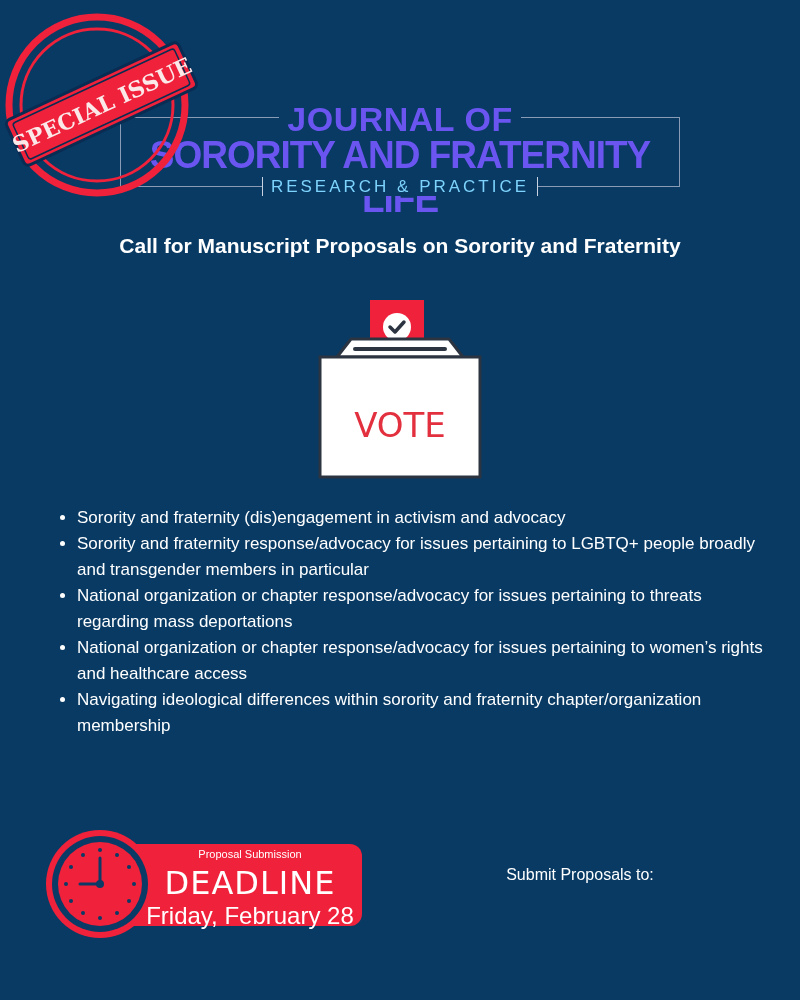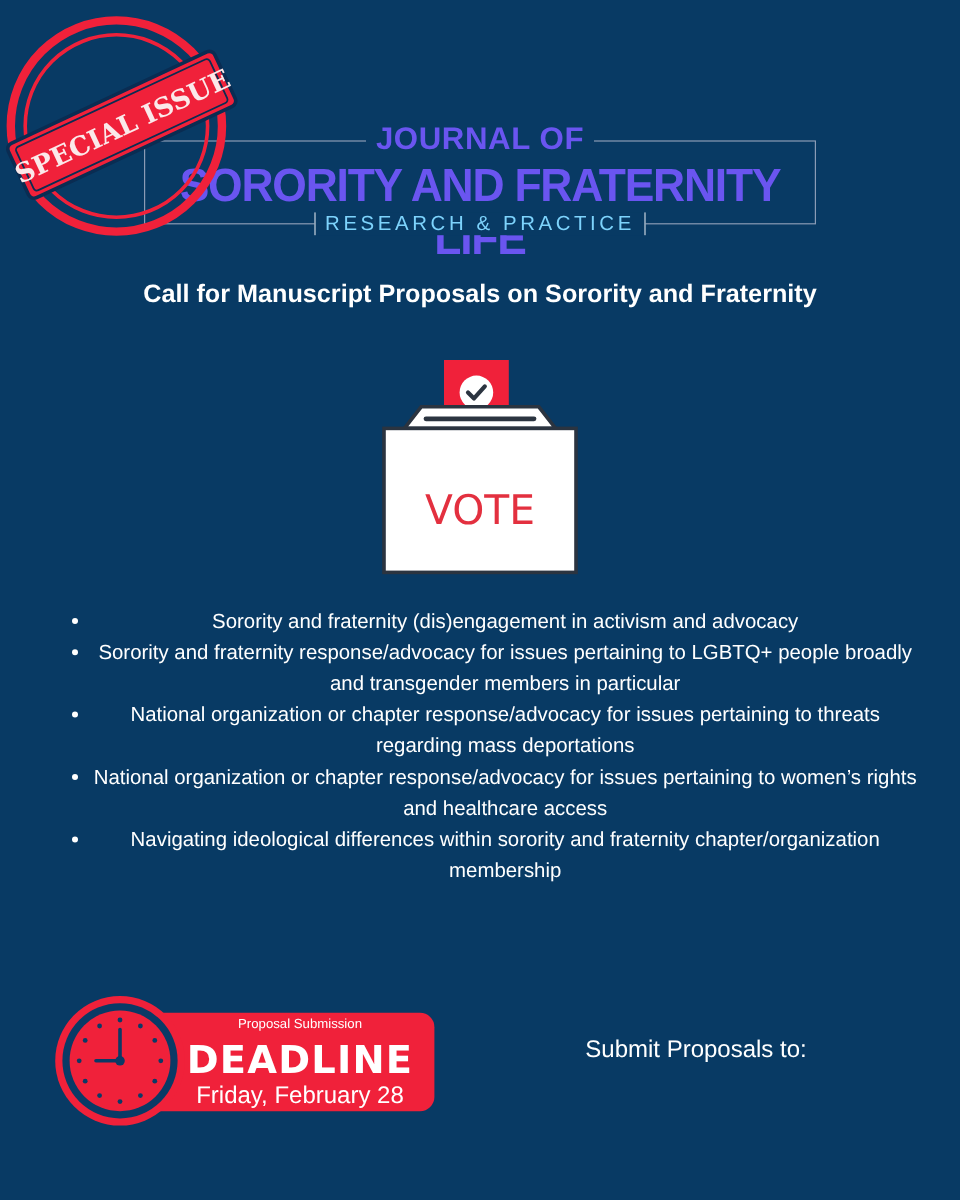--- a/index.html
+++ b/index.html
@@ -1,35 +1,35 @@
 <!DOCTYPE html>
 <html><head>
 <meta charset="utf-8">
 <style>
   html, body { margin:0; padding:0; }
   body { width:800px; height:1000px; background:#083a64; position:relative; overflow:hidden; font-family:"Liberation Sans", sans-serif; color:#ffffff; }
   .abs { position:absolute; }
   .logo-frame { left:120px; top:117px; width:560px; height:70px; border:1.5px solid #8a9bb5; box-sizing:border-box; }
   .logo-top { left:0; width:800px; top:100px; text-align:center; }
-  .logo-top span { background:#083a64; color:#6a55f0; font-weight:bold; font-size:26px; padding:0 8px; letter-spacing:0.5px; }
+  .logo-top span { background:#083a64; color:#6a55f0; font-weight:bold; font-size:34px; padding:0 8px; letter-spacing:0.5px; }
   .logo-main { left:120px; width:560px; top:135px; text-align:center; color:#6a55f0; font-weight:bold; font-size:37px; letter-spacing:-1px; transform:scaleY(1.05); }
   .logo-sub { left:0; width:800px; top:177px; text-align:center; }
   .logo-sub span { background:#083a64; color:#7dd3fc; font-size:17px; letter-spacing:3px; padding:0 8px; border-left:1.5px solid #c9d2e0; border-right:1.5px solid #c9d2e0; }
   .stamp { left:0; top:8px; width:200px; height:195px; }
   .headline { left:60px; width:680px; top:229px; text-align:center; font-weight:bold; font-size:21px; line-height:33px; }
   .vote-box { left:315px; top:295px; width:170px; height:190px; }
   .body-text { left:45px; width:720px; top:505px; font-size:17px; line-height:26px; }
   .body-text ul { margin:0; padding-left:32px; }
-  .body-text li { padding-left:0;text-align:center; }
+  .body-text li { padding-left:0; }
   .deadline { left:40px; top:828px; width:330px; height:112px; }
   .deadline-banner { left:112px; top:844px; width:250px; height:82px; background:#f0213a; border-radius:12px; }
   .deadline-small { left:130px; width:240px; top:848px; text-align:center; font-size:11px; }
-  .deadline-big { left:130px; width:240px; top:864px; text-align:center; font-size:32px; font-weight:700; letter-spacing:1px; font-family:"DejaVu Sans", sans-serif; }
-  .deadline-date { left:130px; width:240px; top:902px; text-align:center; font-size:20px; }
-  .submit { left:460px; width:240px; top:862px; text-align:center; font-size:20px; line-height:26px; }
+  .deadline-big { left:130px; width:240px; top:864px; text-align:center; font-size:32px; font-weight:400; letter-spacing:1px; font-family:"DejaVu Sans", sans-serif; }
+  .deadline-date { left:130px; width:240px; top:902px; text-align:center; font-size:24px; }
+  .submit { left:460px; width:240px; top:862px; text-align:center; font-size:16px; line-height:26px; }
 </style>
 </head>
 <body>
 
 <div class="abs logo-frame"></div>
 <div class="abs logo-top"><span>JOURNAL OF</span></div>
 <div class="abs logo-main">SORORITY AND FRATERNITY LIFE</div>
 <div class="abs logo-sub"><span>RESEARCH &amp; PRACTICE</span></div>
 
 <svg class="abs stamp" viewBox="0 0 200 195">

